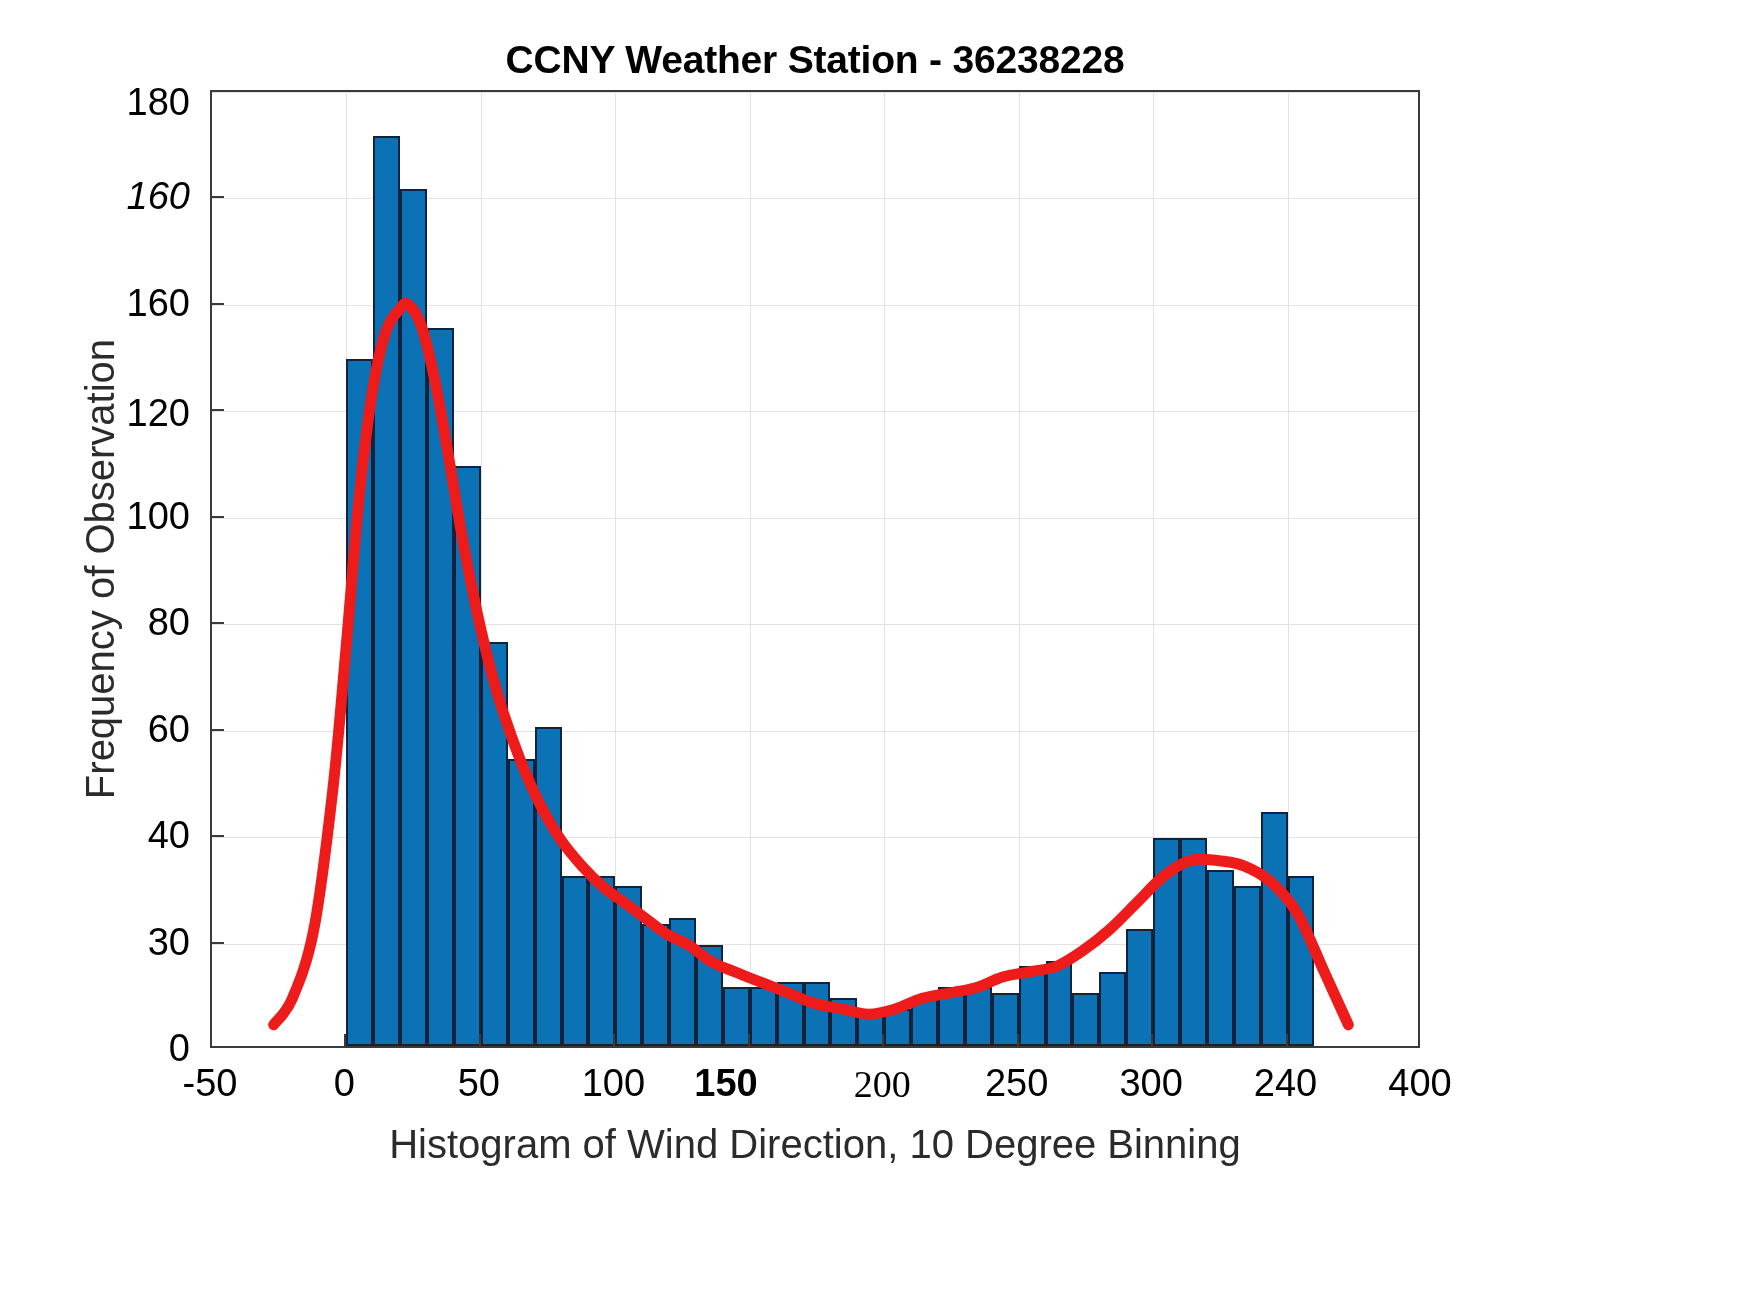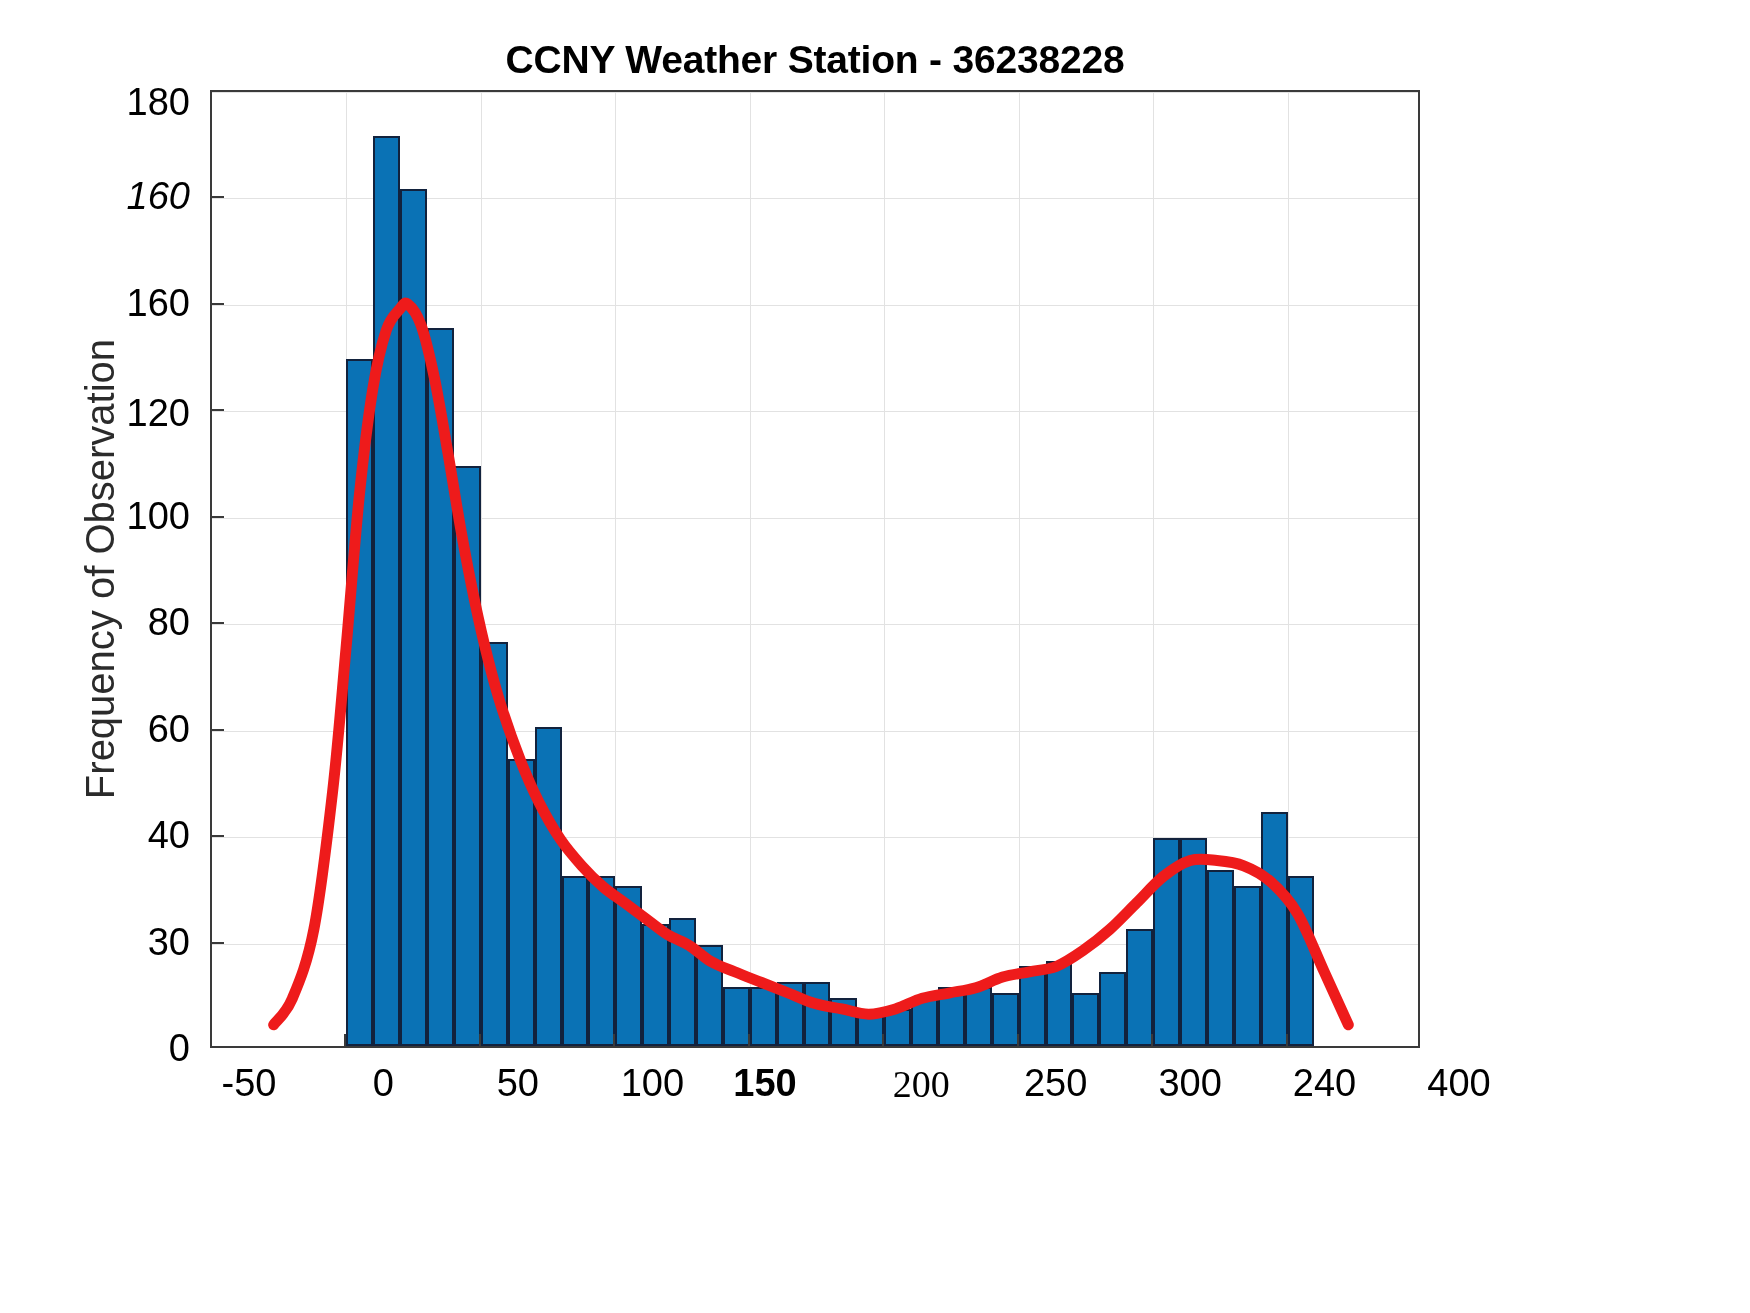--- a/index.html
+++ b/index.html
@@ -95,21 +95,20 @@
   }
   .xtick-label {
     position: absolute;
     top: 0;
     text-align: center;
     font-family: "Liberation Sans", sans-serif;
     font-size: 38px;
     color: #000000;
     white-space: nowrap;
     transform: translateX(-50%);
-    margin-left: 39px;
   }
   .xtick-mark {
     position: absolute;
     top: 1034px;
     width: 2px;
     height: 14px;
     background: #3a3a3a;
   }
   #xlabel {
     position: absolute;
@@ -226,20 +225,21 @@
       <div class="xtick-label" style="left: 478.889px;">50</div>
       <div class="xtick-label" style="left: 613.333px;">100</div>
       <div class="xtick-label" style="left: 726px; font-weight: bold;">150</div>
       <div class="xtick-label" style="left: 882.222px; font-family: Liberation Serif, serif;">200</div>
       <div class="xtick-label" style="left: 1016.67px;">250</div>
       <div class="xtick-label" style="left: 1151.11px;">300</div>
       <div class="xtick-label" style="left: 1285.56px;">240</div>
       <div class="xtick-label" style="left: 1420px;">400</div>
     </div>
 
+  <div id="xlabel">Histogram of Wind Direction, 10 Degree Binning</div>
   <div id="ylabel-wrap" style="position:absolute;left:0;top:0;">
     <div id="ylabel">Frequency of Observation</div>
   </div>
 
 <div class="ytick-mark" style="top: 941.556px; background: rgb(58, 58, 58);"></div>
     <div class="ytick-mark" style="top: 835.111px; background: rgb(58, 58, 58);"></div>
     <div class="ytick-mark" style="top: 728.667px; background: rgb(58, 58, 58);"></div>
     <div class="ytick-mark" style="top: 622.222px; background: rgb(58, 58, 58);"></div>
     <div class="ytick-mark" style="top: 515.778px; background: rgb(58, 58, 58);"></div>
     <div class="ytick-mark" style="top: 409.333px; background: rgb(58, 58, 58);"></div>

